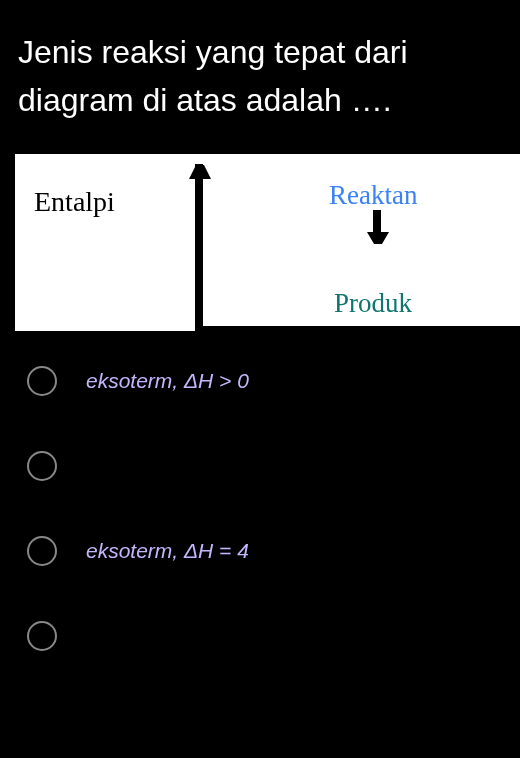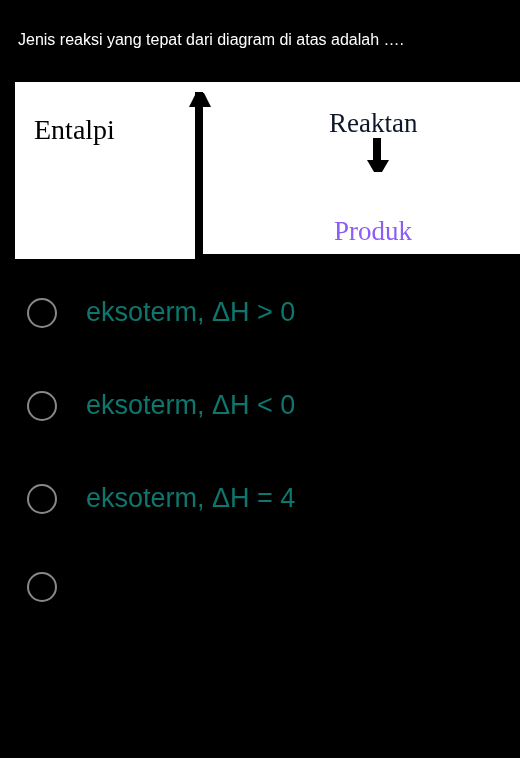--- a/index.html
+++ b/index.html
@@ -10,21 +10,21 @@
     body {
       width: 520px;
       height: 758px;
       background: #000;
       color: #fff;
       font-family: Arial, sans-serif;
       overflow: hidden;
     }
     .question-text {
       padding: 20px 10px 30px 10px;
-      font-size: 16px;
+      font-size: 32px;
       line-height: 1.5;
       font-weight: 400;
     }
     .diagram-container {
       background: #fff;
       width: 513px;
       height: 177px;
       margin-left: 7px;
       position: relative;
     }
@@ -33,29 +33,29 @@
       left: 15px;
       top: 28px;
       color: #000;
       font-family: "Times New Roman", serif;
       font-size: 28px;
     }
     .diagram-reaktan {
       position: absolute;
       left: 310px;
       top: 22px;
-      color: #0f172a;
+      color: #3b82f6;
       font-family: "Times New Roman", serif;
       font-size: 27px;
     }
     .diagram-produk {
       position: absolute;
       left: 315px;
       top: 130px;
-      color: #8b5cf6;
+      color: #0f766e;
       font-family: "Times New Roman", serif;
       font-size: 27px;
     }
     .y-axis {
       position: absolute;
       left: 180px;
       top: 10px;
       width: 2px;
       height: 164px;
       background: #000;
@@ -107,22 +107,23 @@
     }
     .radio-circle {
       width: 30px;
       height: 30px;
       border: 2.5px solid #888;
       border-radius: 50%;
       margin-right: 25px;
       flex-shrink: 0;
     }
     .option-label {
-      font-size: 27px;
-      color: #0f766e;
+      font-size: 21px;
+      color: #c4b5fd;
+      font-style: italic;
     }
   </style>
 </head>
 <body>
 
 <div class="question-text">Jenis reaksi yang tepat dari diagram di atas adalah ….</div>
 
 <div class="diagram-container">
   <div class="y-axis-arrow"></div>
   <div class="y-axis"></div>
@@ -134,21 +135,20 @@
   <div class="diagram-produk">Produk</div>
 </div>
 
 <div class="options">
   <div class="option-row">
     <div class="radio-circle"></div>
     <div class="option-label">eksoterm, ΔH &gt; 0</div>
   </div>
   <div class="option-row">
     <div class="radio-circle"></div>
-    <div class="option-label">eksoterm, ΔH &lt; 0</div>
   </div>
   <div class="option-row">
     <div class="radio-circle"></div>
     <div class="option-label">eksoterm, ΔH = 4</div>
   </div>
   <div class="option-row">
     <div class="radio-circle"></div>
   </div>
 </div>
 

